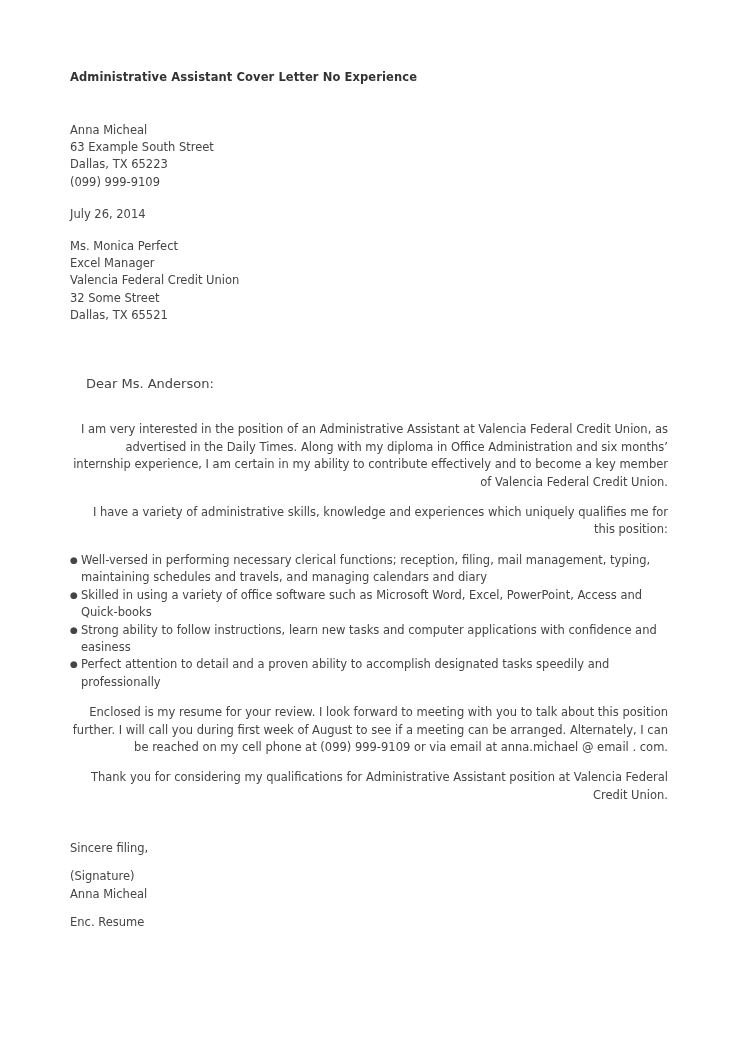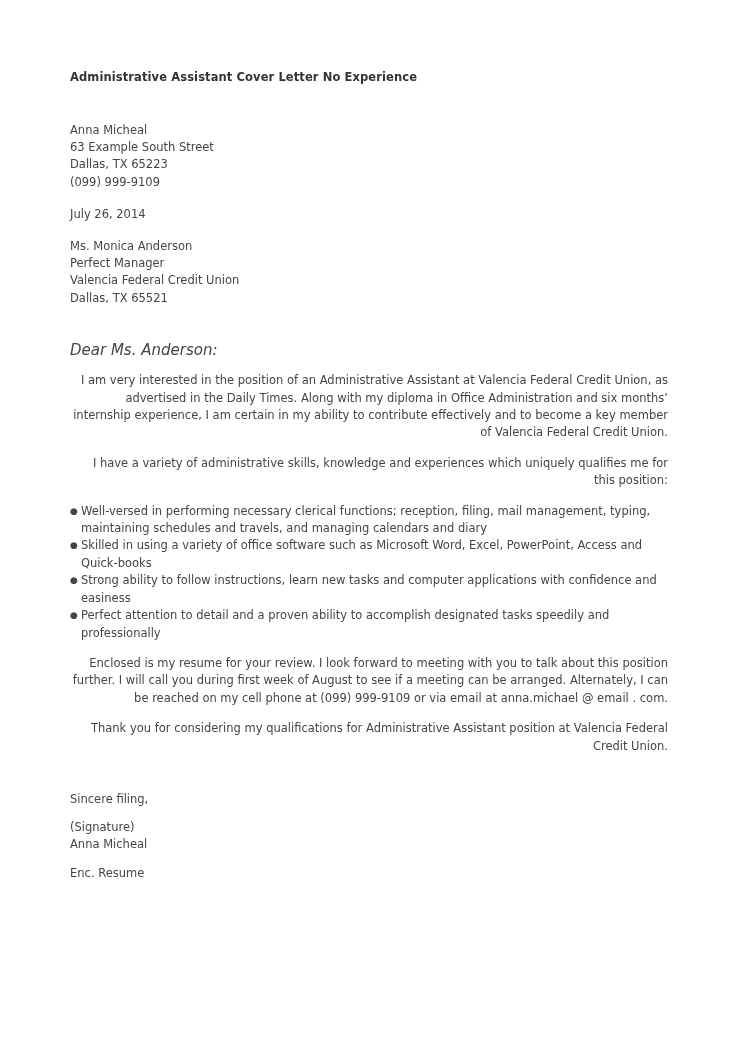--- a/index.html
+++ b/index.html
@@ -91,25 +91,24 @@
   .bullet-item .dot {
     position: absolute;
     left: 0;
     top: 0;
     font-size: 9px;
     line-height: 17.4px;
     color: #454545;
   }
 
   .salutation {
-    font-size: 15px;
-    color: #454545;
-    line-height: 17.4px;
-    margin: 0;
-    font-style: italic;
+    font-size: 13px;
+    color: #454545;
+    line-height: 17.4px;
+    margin: 16px;
   }
 
   .sig-line {
     font-size: 11.5px;
     color: #454545;
     line-height: 17.2px;
     margin: 0;
     white-space: nowrap;
   }
 </style>
@@ -130,23 +129,24 @@
 
     <div class="gap-sender"></div>
 
     <div class="block">
       <span class="line">July 26, 2014</span>
     </div>
 
     <div class="gap-date"></div>
 
     <div class="block">
-      <span class="line">Ms. Monica Anderson</span>
-      <span class="line">Perfect Manager</span>
+      <span class="line">Ms. Monica Perfect</span>
+      <span class="line">Excel Manager</span>
       <span class="line">Valencia Federal Credit Union</span>
+      <span class="line">32 Some Street</span>
       <span class="line">Dallas, TX 65521</span>
     </div>
 
     <div class="gap-salute"></div>
 
     <p class="salutation">Dear Ms. Anderson:</p>
 
     <div class="gap-para"></div>
 
     <p class="para">I am very interested in the position of an Administrative Assistant at Valencia Federal Credit Union, as advertised in the Daily Times. Along with my diploma in Office Administration and six months’ internship experience, I am certain in my ability to contribute effectively and to become a key member of Valencia Federal Credit Union.</p>

